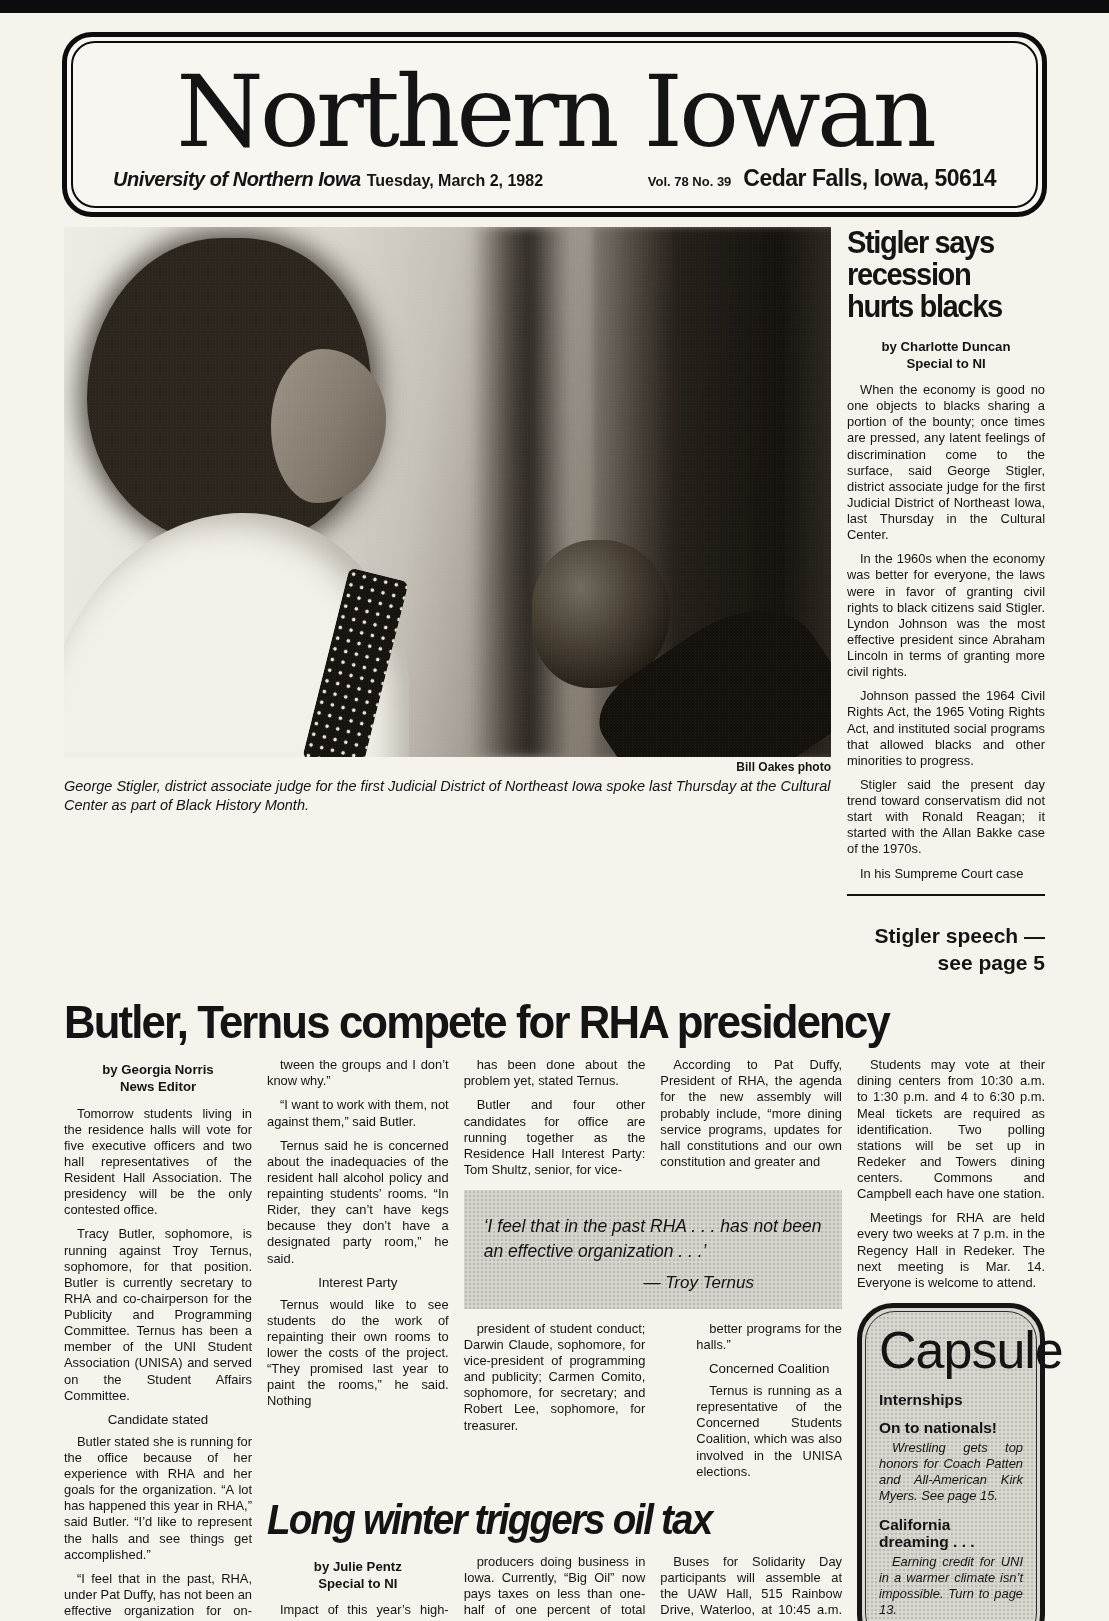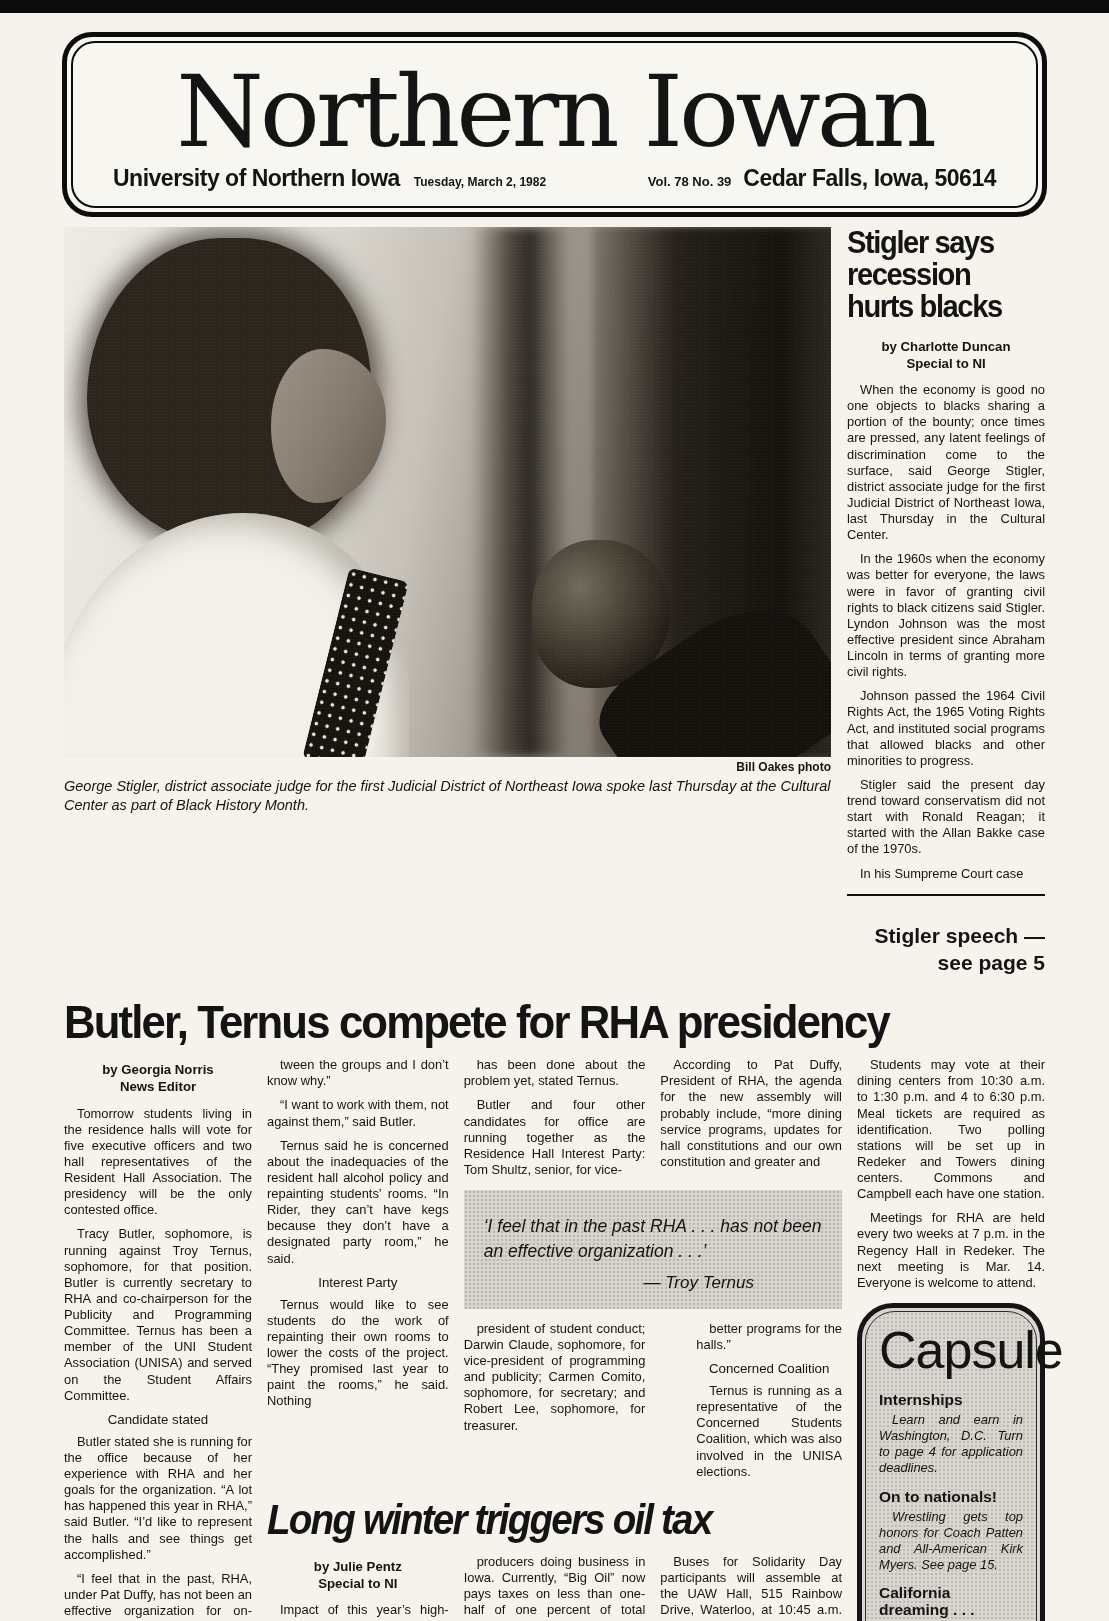--- a/index.html
+++ b/index.html
@@ -14,22 +14,22 @@
   .masthead-outer {
     margin:32px 62px 10px; border:5px solid #0c0c0c; border-radius:30px;
     padding:4px; background:#f8f6f0;
   }
   .masthead-inner { border:2px solid #0c0c0c; border-radius:24px; padding:2px 28px 14px; }
   .paper-title {
     text-align:center; font-family:"DejaVu Serif", serif; font-weight:400;
     font-size:100px; line-height:1.02; letter-spacing:-4px; white-space:nowrap;margin-top:16px;
   }
   .masthead-row { display:flex; align-items:baseline; padding:0 12px; margin-top:2px; }
-  .mh-univ { font-weight:bold; font-size:23px; letter-spacing:-0.5px; }
-  .mh-date { font-weight:bold; font-size:12px; margin-left:14px; }
+  .mh-univ { font-weight:bold; font-size:20px; letter-spacing:-0.5px;font-style:italic; }
+  .mh-date { font-weight:bold; font-size:16px; margin-left:6px; }
   .mh-spacer { flex:1; }
   .mh-vol  { font-weight:bold; font-size:13px; margin-right:12px; }
   .mh-city { font-weight:bold; font-size:23px; letter-spacing:-0.5px; }
 
   .content { padding:0 64px 26px; }
 
   
   .top-section { display:grid; grid-template-columns:1fr 198px; column-gap:16px; margin-top:10px; }
 
   .photo {
@@ -252,21 +252,20 @@
 
       <div class="bodytext">
         <p>Students may vote at their dining centers from 10:30 a.m. to 1:30 p.m. and 4 to 6:30 p.m. Meal tickets are required as identification. Two polling stations will be set up in Redeker and Towers dining centers. Commons and Campbell each have one station.</p>
         <p>Meetings for RHA are held every two weeks at 7 p.m. in the Regency Hall in Redeker. The next meeting is Mar. 14. Everyone is welcome to attend.</p>
 
         <div class="capsule">
           <div class="capsule-inner">
             <div class="capsule-title">Capsule</div>
 
             <div class="capsule-head">Internships</div>
-            <p class="capsule-body">Learn and earn in Washington, D.C. Turn to page 4 for application deadlines.</p>
 
             <div class="capsule-head">On to nationals!</div>
             <p class="capsule-body">Wrestling gets top honors for Coach Patten and All-American Kirk Myers. See page 15.</p>
 
             <div class="capsule-head">California dreaming . . .</div>
             <p class="capsule-body">Earning credit for UNI in a warmer climate isn’t impossible. Turn to page 13.</p>
 
           </div>
         </div>
       </div>

